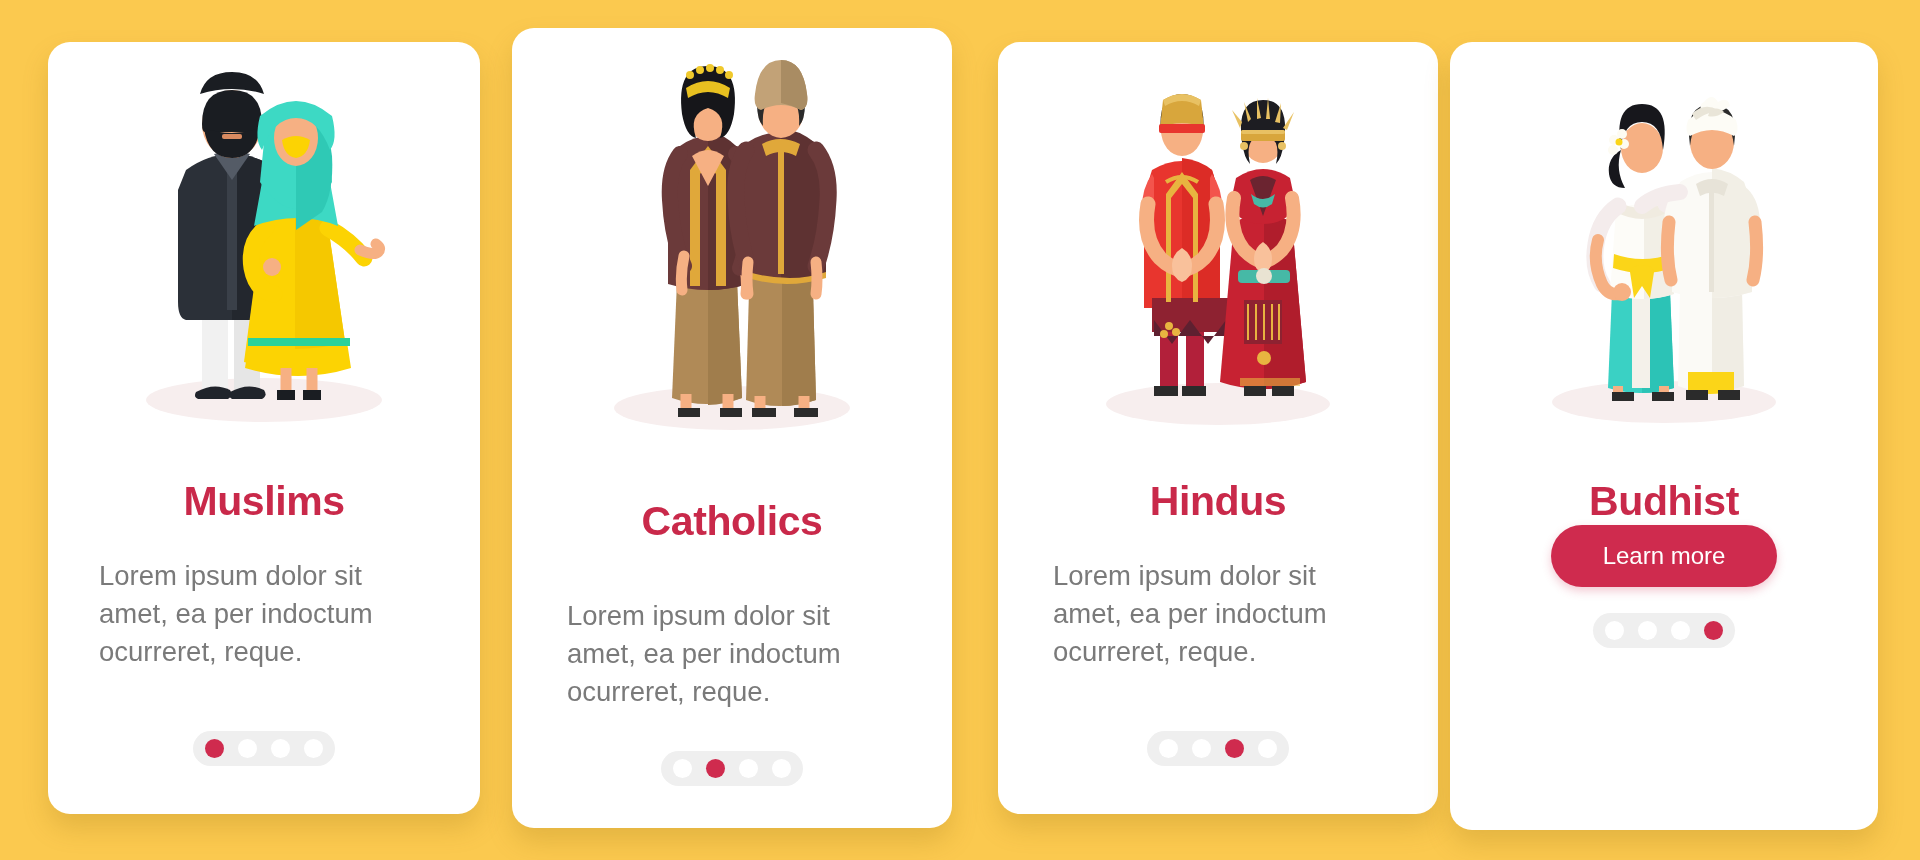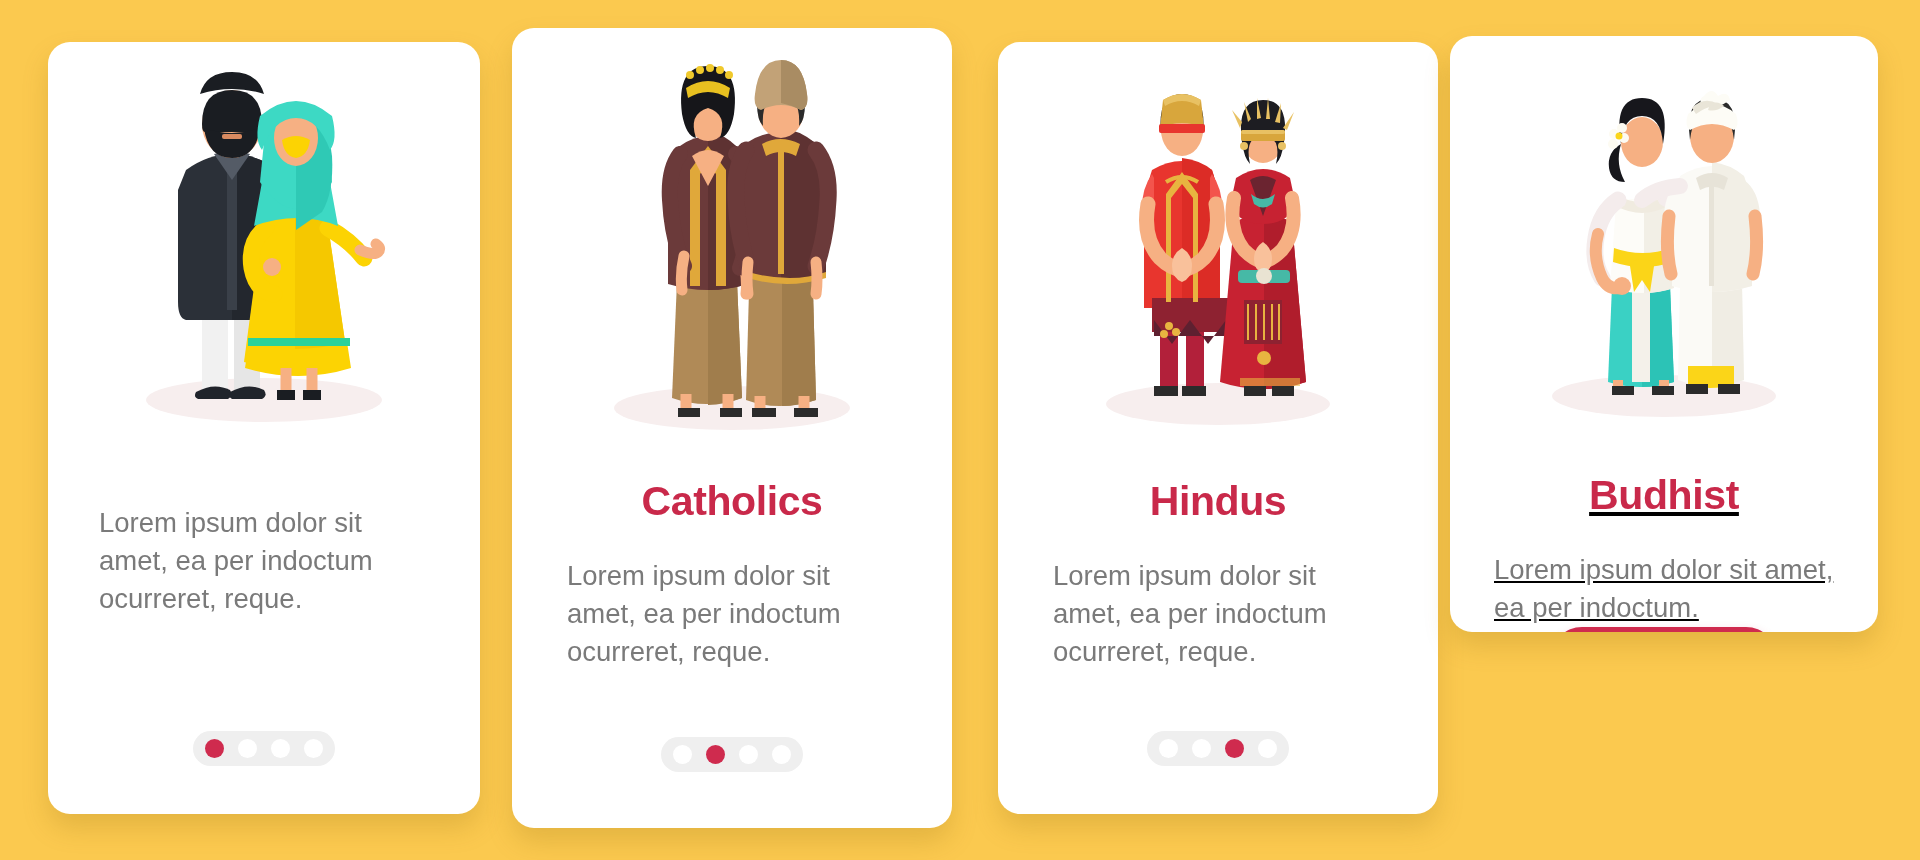--- a/index.html
+++ b/index.html
@@ -20,23 +20,23 @@
     position: absolute;
     background: #ffffff;
     border-radius: 22px;
     box-shadow: 0 14px 26px rgba(150,110,20,0.22);
     overflow: hidden;
     display: flex;
     flex-direction: column;
     align-items: center;
   }
   .card-1 { left: 48px;   top: 42px; width: 432px; height: 772px; }
-  .card-2 { left: 512px;  top: 28px; width: 440px; height: 800px; }
+  .card-2 { left: 512px;  top: 28px; width: 440px; height: 800px; gap: 20px; }
   .card-3 { left: 998px;  top: 42px; width: 440px; height: 772px; }
-  .card-4 { left: 1450px; top: 36px; width: 428px; height: 596px; text-decoration: underline; }
+  .card-4 { left: 1450px; top: 42px; width: 428px; height: 788px; }
 
   .art {
     position: relative;
     width: 100%;
     height: 430px;
     flex: none;
   }
   .card-2 .art { height: 450px; }
 
   .art svg { position: absolute; left: 50%; top: 0; transform: translateX(-50%); }
@@ -138,20 +138,21 @@
         <circle cx="158" cy="225" r="9" fill="#f6b083"></circle>
 
         <path d="M148 140 q33 -26 68 0 l8 44 q-40 -16 -84 0z" fill="#3dd9c4"></path>
         <path d="M146 140 q36 54 72 0 l-6 -60 q-30 -16 -60 0z" fill="#3dd9c4"></path>
         <path d="M182 72 q32 0 36 42 q2 36 -10 56 l-26 18z" fill="#2fc9b5"></path>
         <ellipse cx="182" cy="96" rx="22" ry="28" fill="#f6b083"></ellipse>
         <path d="M168 98 q14 -8 28 0 q-2 16 -14 18 q-12 -2 -14 -18z" fill="#fcd303"></path>
         <path d="M146 74 q36 -30 72 0 q6 24 -2 34 q-12 -32 -34 -32 q-22 0 -34 32 q-8 -10 -2 -34z" fill="#3dd9c4"></path>
       </svg>
     </div>
+    <div class="title">Muslims</div>
     <div class="desc">Lorem ipsum dolor sit amet, ea per indoctum ocurreret, reque.</div>
     <div class="spacer"></div>
     <div class="dots">
       <span class="dot active"></span>
       <span class="dot"></span>
       <span class="dot"></span>
       <span class="dot"></span>
     </div>
   </div>
 
@@ -361,21 +362,20 @@
         <ellipse cx="198" cy="100" rx="22" ry="27" fill="#f6b083"></ellipse>
         <path d="M176 104 q-6 -42 22 -42 q28 0 22 42 q-3 -28 -22 -28 q-19 0 -22 28z" fill="#2b2b2b"></path>
 
         <path d="M174 78 q24 -20 48 0 q4 12 -2 16 q-22 -12 -44 0 q-6 -4 -2 -16z" fill="#fdfcf6"></path>
         <path d="M190 60 q8 -10 14 0 q10 -6 12 4 q-14 10 -28 8 q-4 -10 2 -12z" fill="#fdfcf6"></path>
         <path d="M196 68 q8 -4 14 2 q-8 6 -16 4z" fill="#e9e5d8"></path>
         <path d="M178 72 q12 -12 26 -4 q-14 4 -22 10z" fill="#e9e5d8"></path>
       </svg>
     </div>
     <div class="title">Budhist</div>
-    <div class="desc">Lorem ipsum dolor sit amet, ea per indoctum.</div>
     <button class="learn-btn">Learn more</button>
     <div class="dots">
       <span class="dot"></span>
       <span class="dot"></span>
       <span class="dot"></span>
       <span class="dot active"></span>
     </div>
   </div>
 
 </div>

